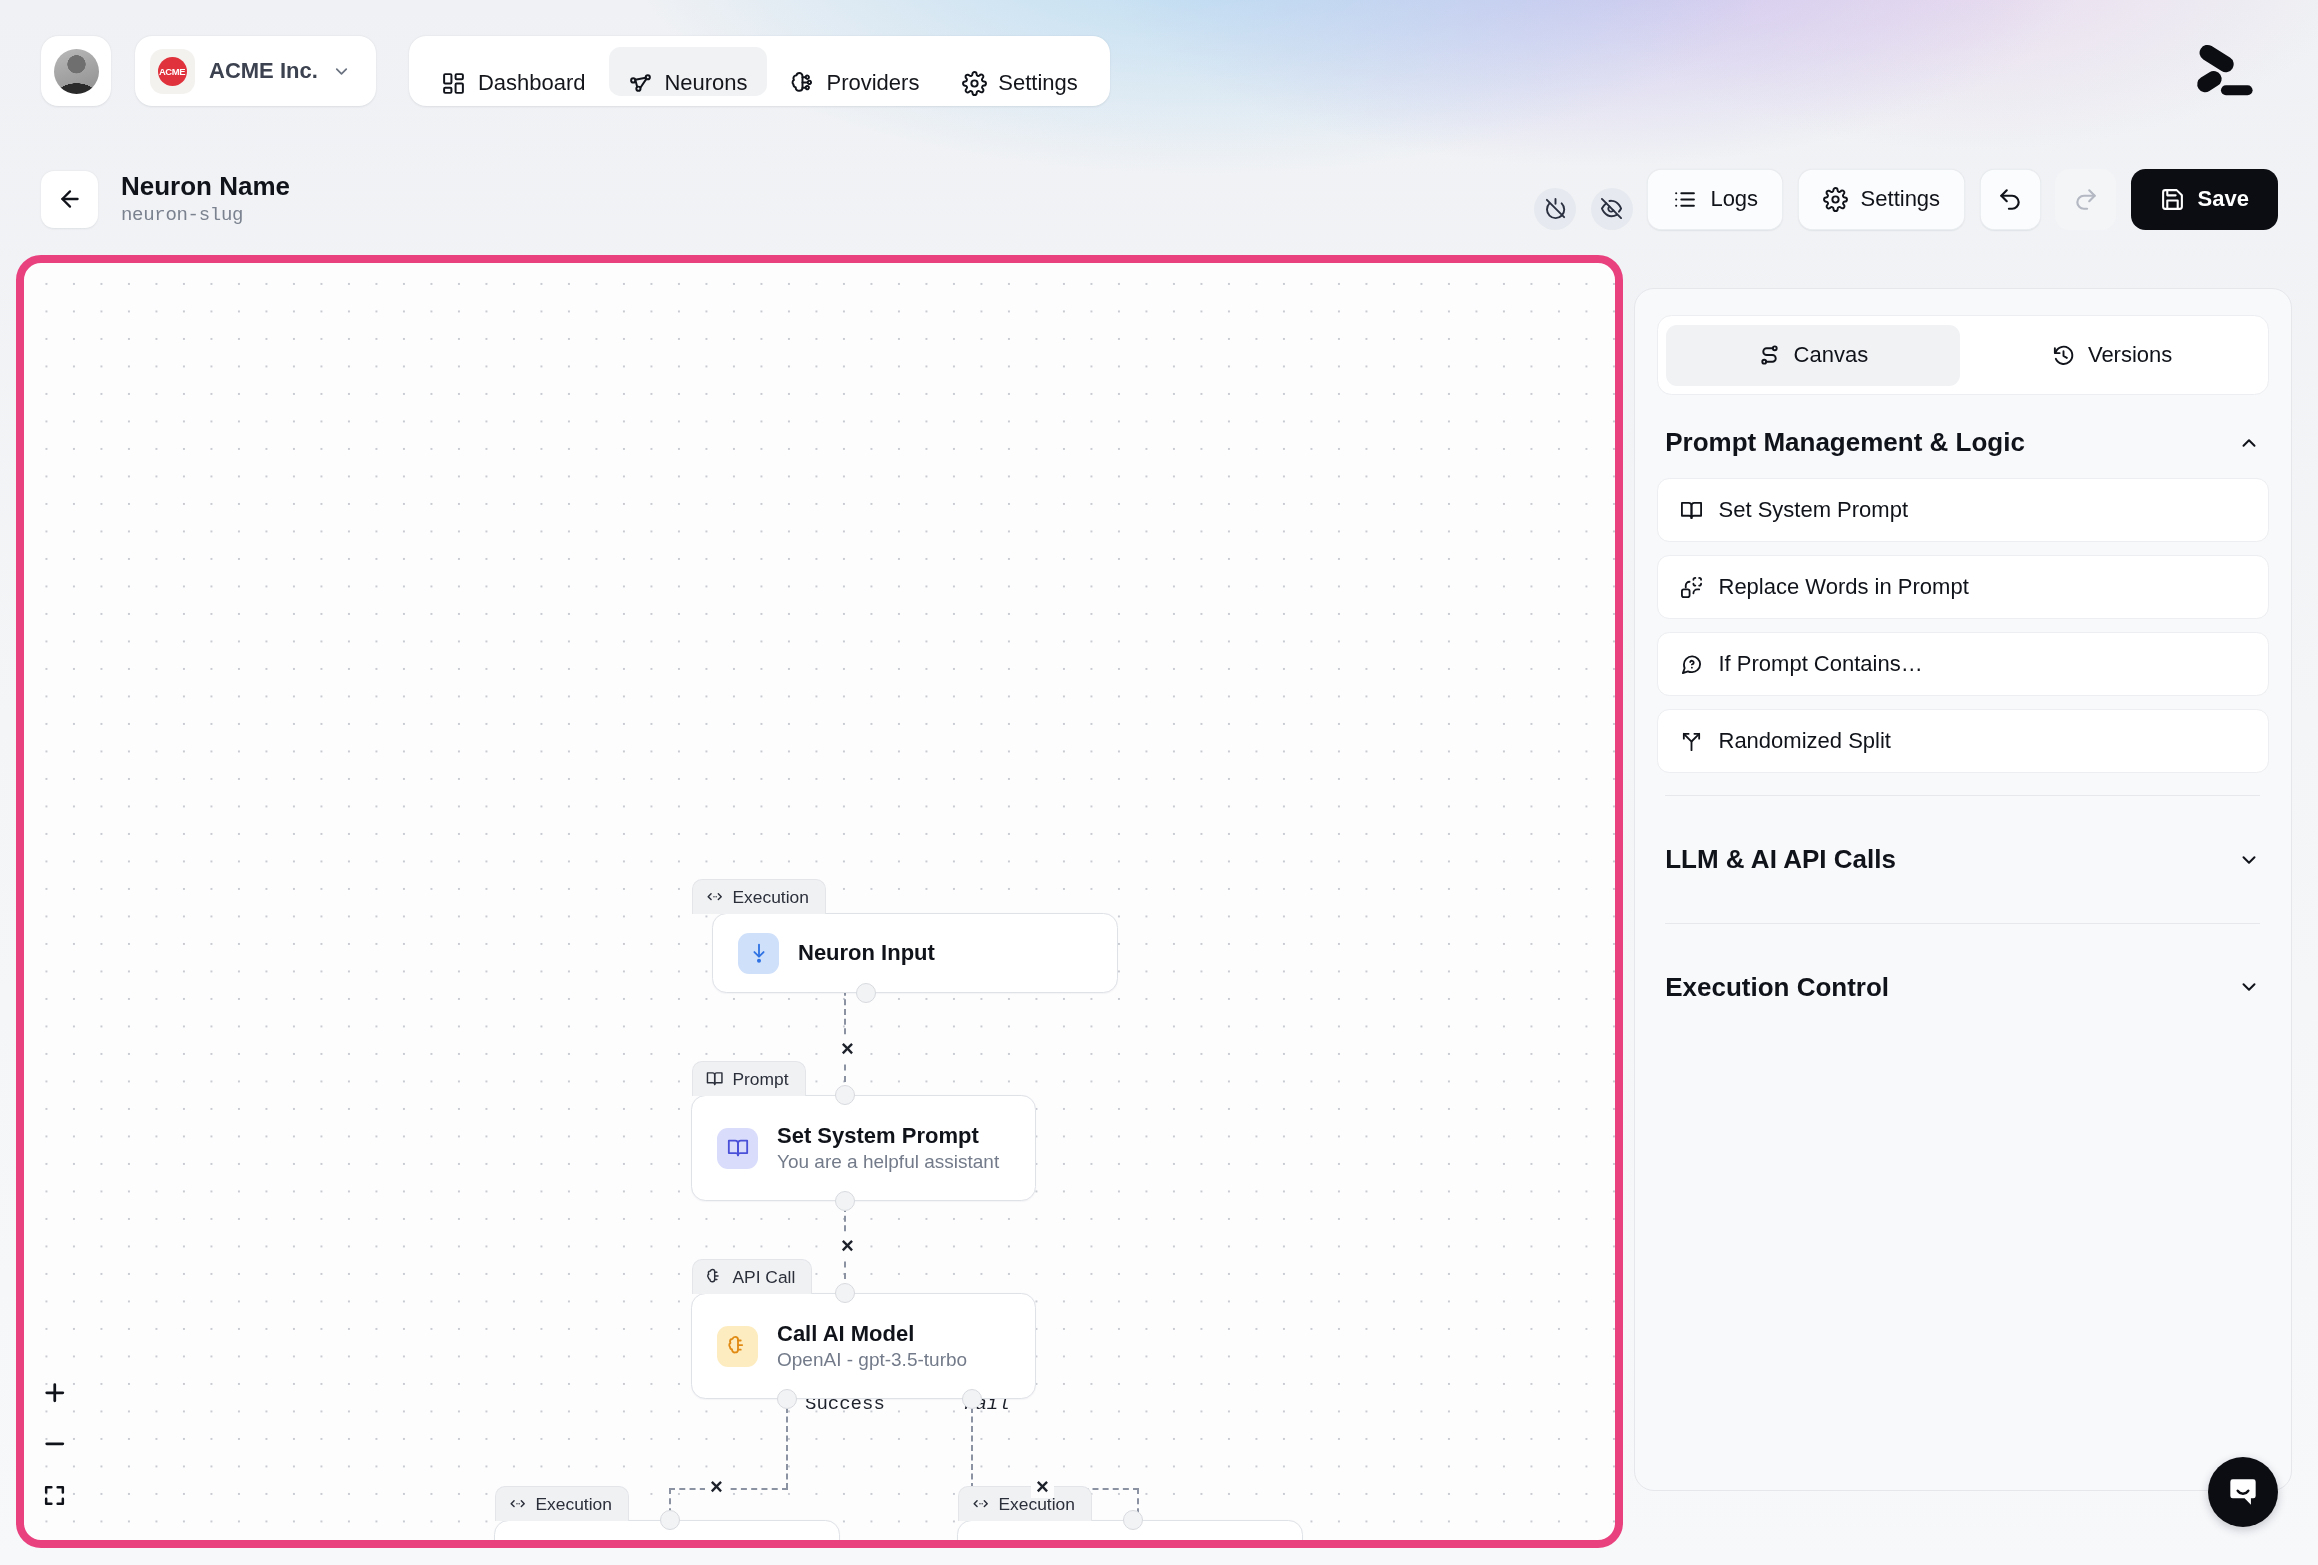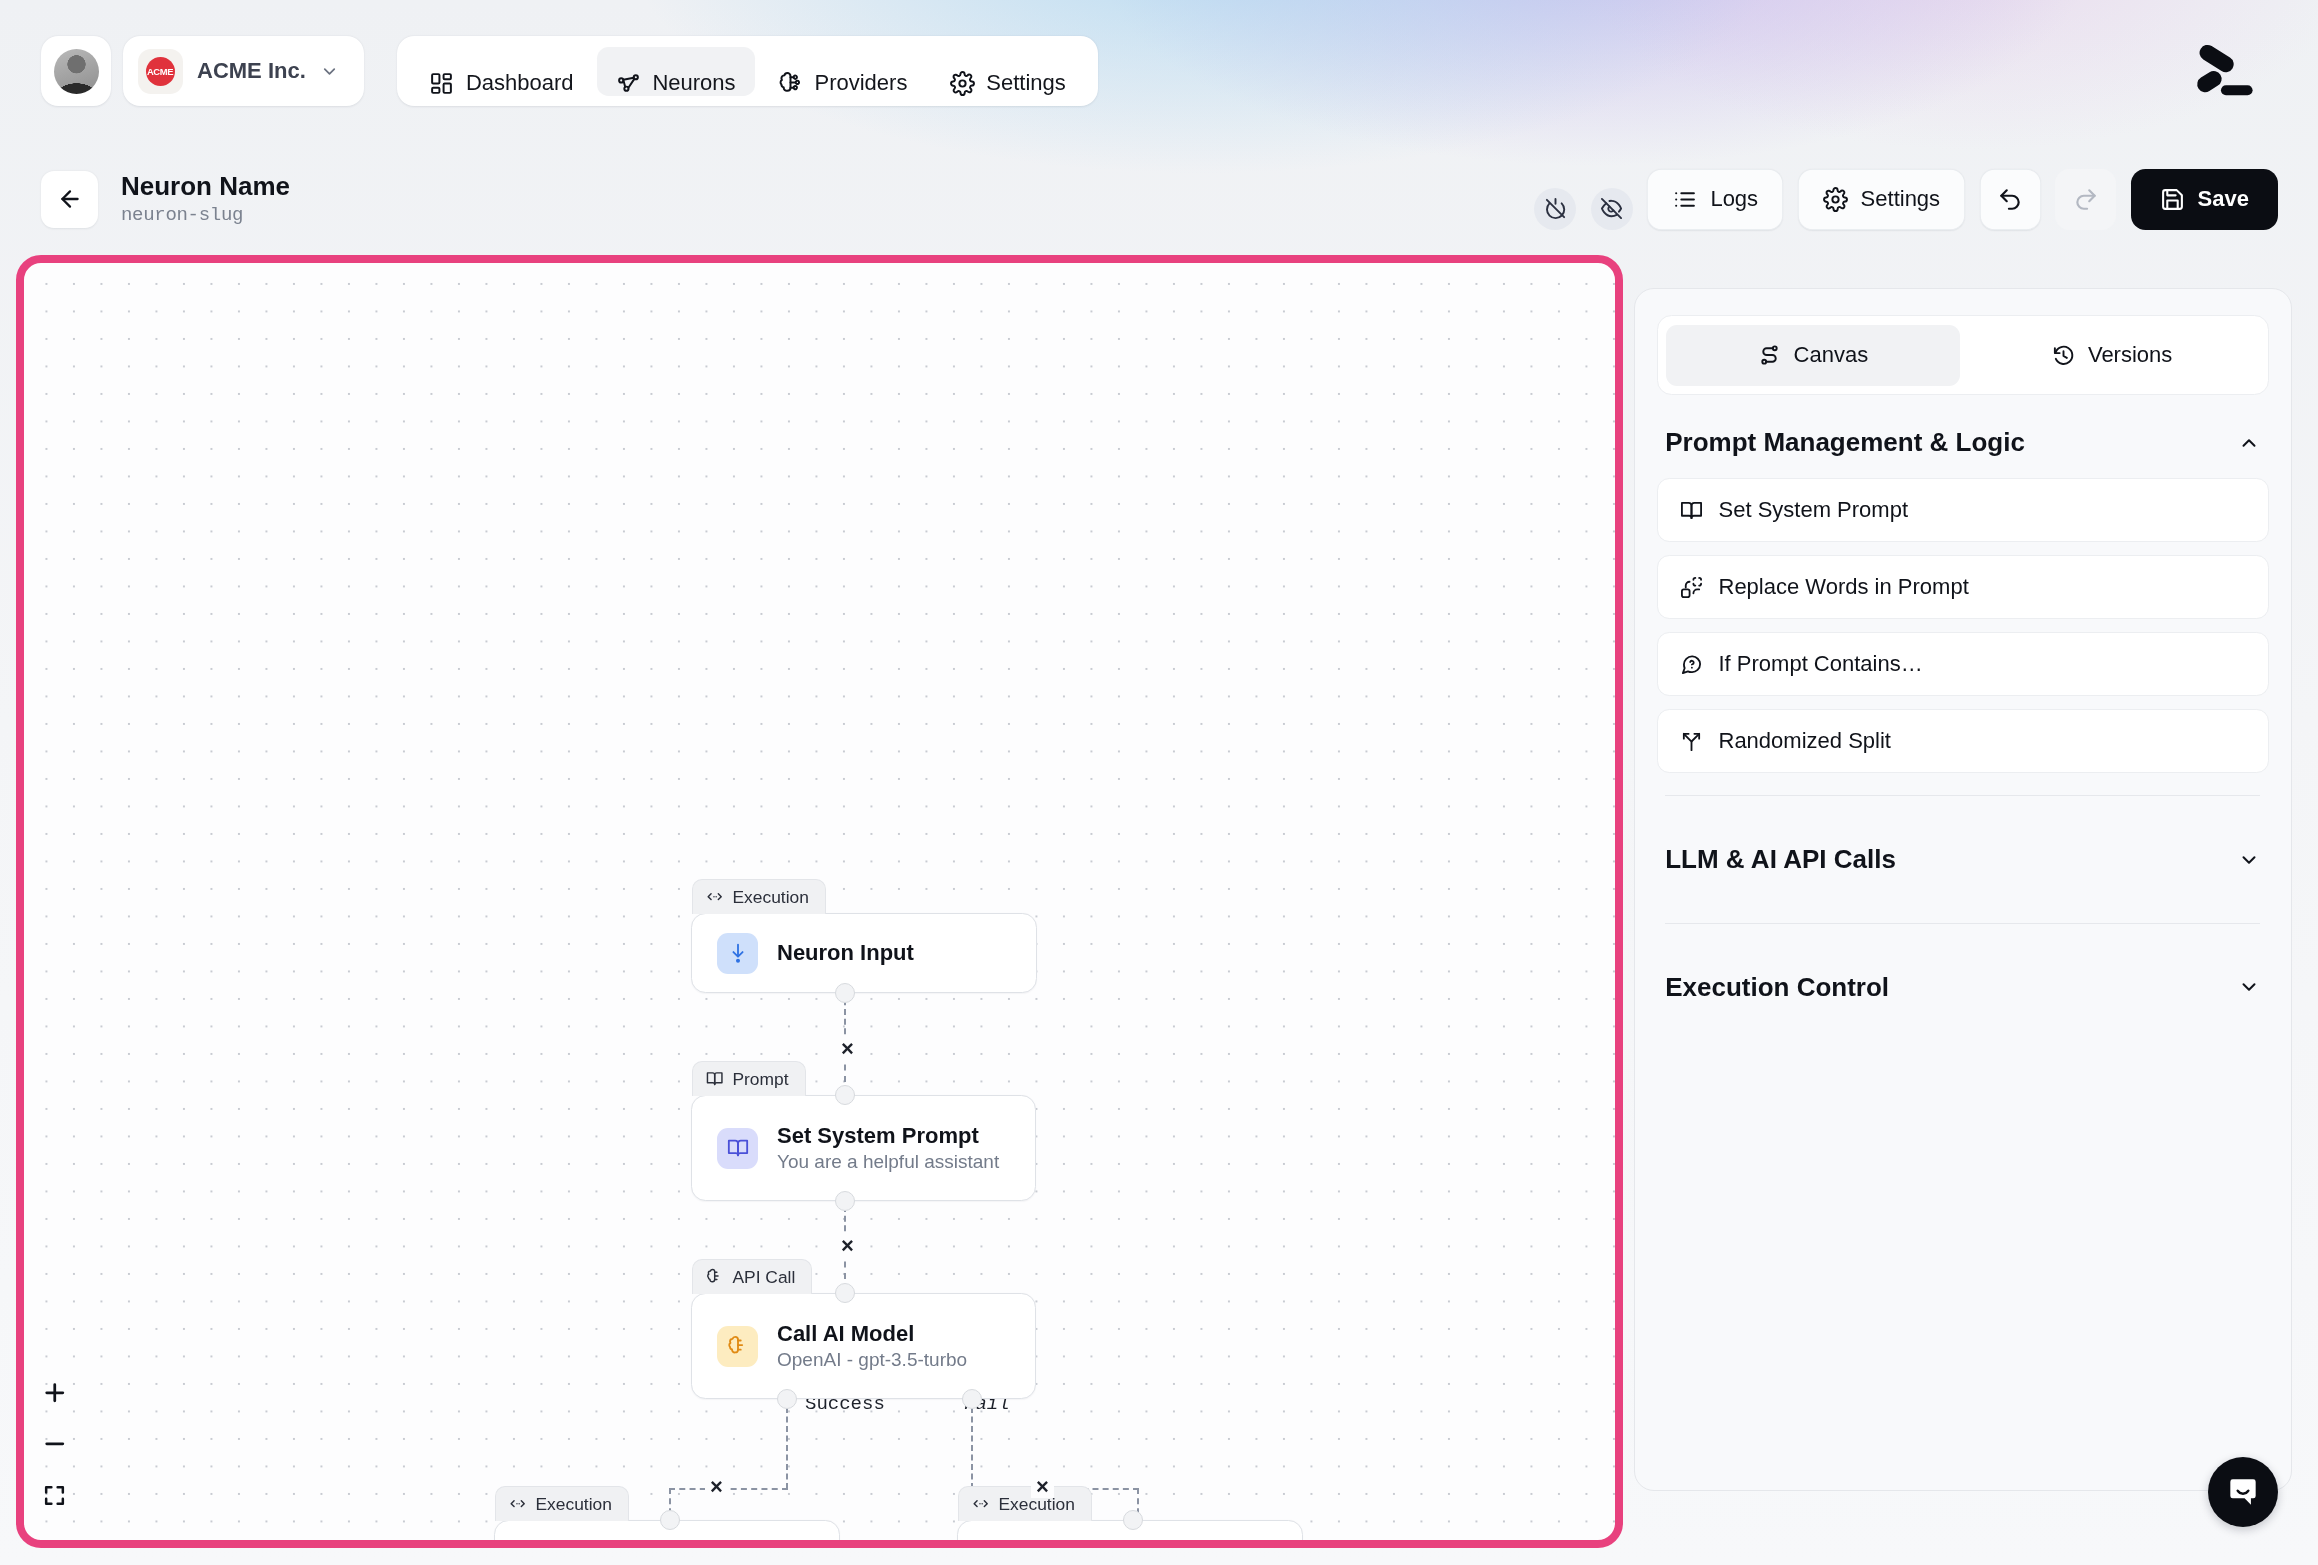--- a/index.html
+++ b/index.html
@@ -29,21 +29,21 @@
     display: flex; align-items: center; justify-content: center; flex: none;
   }
   .avatar-img {
     width: 45px; height: 45px; border-radius: 50%;
     background:
       radial-gradient(circle at 50% 34%, #6f6f6f 0 24%, rgba(0,0,0,0) 25%),
       radial-gradient(ellipse 74% 46% at 50% 104%, #2a2a2a 0 60%, rgba(0,0,0,0) 61%),
       linear-gradient(160deg,#b9b9b9,#8e8e8e);
   }
   .org-card {
-    margin-left: 12px; height: 70px; border-radius: 17.4px; background: #fff;
+    margin-left: 24px; height: 70px; border-radius: 17.4px; background: #fff;
     box-shadow: 0 0.7px 2.2px rgba(16,24,40,.09);
     display: flex; align-items: center; gap: 14.5px; padding: 0 25px 0 14.5px; flex: none;
   }
   .org-logo-wrap {
     width: 45px; height: 45px; border-radius: 13px; background: #f4f2ef;
     display: flex; align-items: center; justify-content: center;
   }
   .org-logo {
     width: 29px; height: 29px; border-radius: 50%; background: #e0323c;
     color: #fff; font-size: 9.4px; font-weight: bold; letter-spacing: -0.4px;
@@ -404,21 +404,21 @@
         <span>
           <svg width="17.4" height="17.4" viewBox="0 0 24 24" fill="none" stroke="#2b2f3a" stroke-width="2" stroke-linecap="round" stroke-linejoin="round">
               <polyline points="7 8 3 12 7 16"></polyline>
               <polyline points="17 8 21 12 17 16"></polyline>
               <line x1="11" y1="12" x2="11.01" y2="12"></line>
               <line x1="14" y1="12" x2="14.01" y2="12"></line>
             </svg>
         </span>
         <span>Execution</span>
       </div>
-      <div class="node-card" style="width:346px; height:80px;">
+      <div class="node-card" style="width:406px; height:80px;margin-left:21px;">
         <div class="node-icon blue">
           <svg width="22" height="22" viewBox="0 0 24 24" fill="none" stroke="#2f72e3" stroke-width="2" stroke-linecap="round" stroke-linejoin="round">
               <path d="M12 3v12"></path>
               <polyline points="7 11 12 16 17 11"></polyline>
               <circle cx="12" cy="20.5" r="1.2" fill="#2f72e3"></circle>
             </svg>
         </div>
         <div class="node-text">
           <div class="node-title">Neuron Input</div>
         </div>

